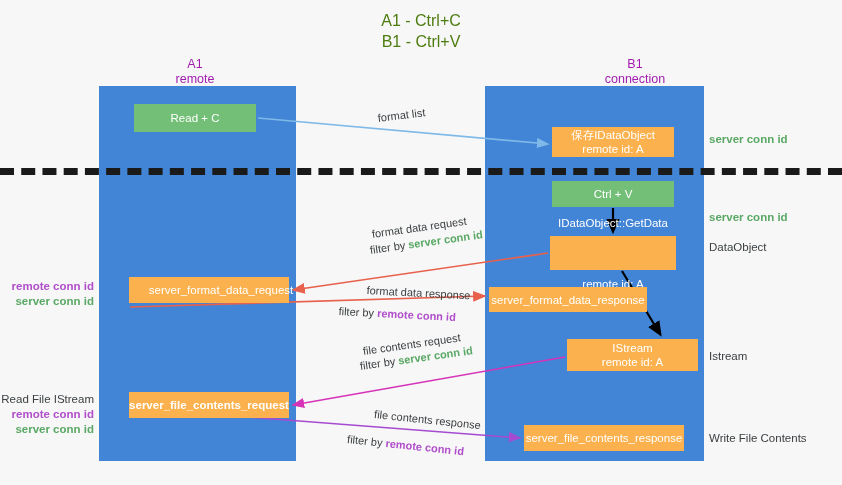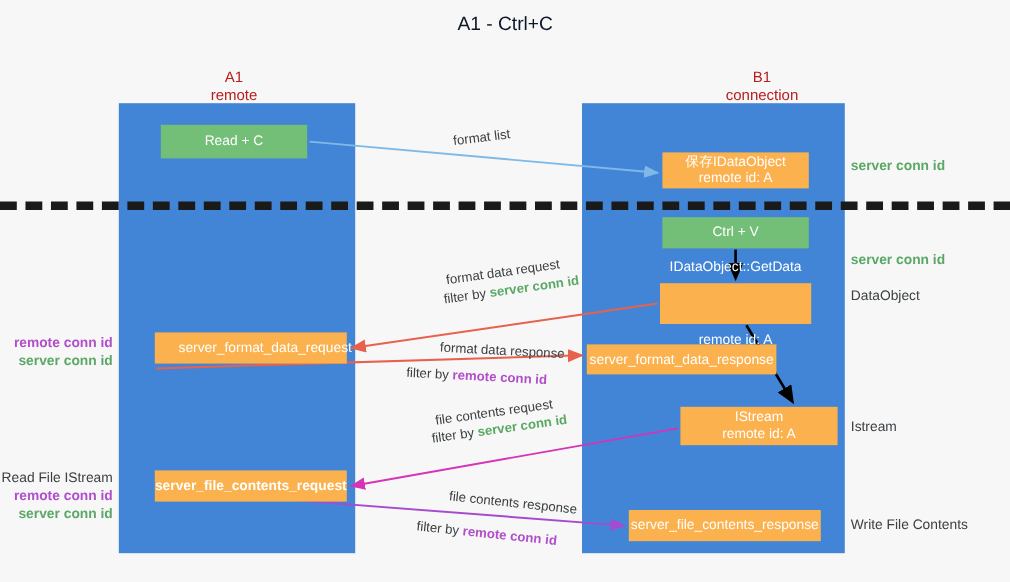--- a/index.html
+++ b/index.html
@@ -24,30 +24,30 @@
     pointer-events: none;
   }
   .abs { position: absolute; }
 
   
   #title {
     left: 0; top: 10px; width: 842px;
     text-align: center;
     font-size: 16px;
     line-height: 21px;
-    color: #0f172a;
+    color: #4d7c0f;
   }
   #title div { white-space: pre; }
 
   
   .col-head {
     text-align: center;
     font-size: 12.5px;
     line-height: 15px;
-    color: #b91c1c;
+    color: #a21caf;
   }
   #head-a1 { left: 125px; top: 57px; width: 140px; }
   #head-b1 { left: 565px; top: 57px; width: 140px; }
 
   
   .lane {
     background: #4285d6;
     top: 86px; height: 375px;
   }
   #lane-a1 { left: 99px; width: 197px; }
@@ -201,20 +201,21 @@
 
     <line x1="565" y1="357" x2="293" y2="405" stroke="#d633b8" stroke-width="1.6" marker-end="url(#ah-magenta)"></line>
 
     <line x1="130" y1="408" x2="520" y2="438" stroke="#a64ad0" stroke-width="1.6" marker-end="url(#ah-purple)"></line>
   </svg>
 
   <div class="abs" id="divider"></div>
 
   <div class="abs" id="title">
     <div>A1 - Ctrl+C</div>
+    <div>B1 - Ctrl+V</div>
   </div>
 
   <div class="abs col-head" id="head-a1">
     <div>A1</div>
     <div>remote</div>
   </div>
   <div class="abs col-head" id="head-b1">
     <div>B1</div>
     <div>connection</div>
   </div>

